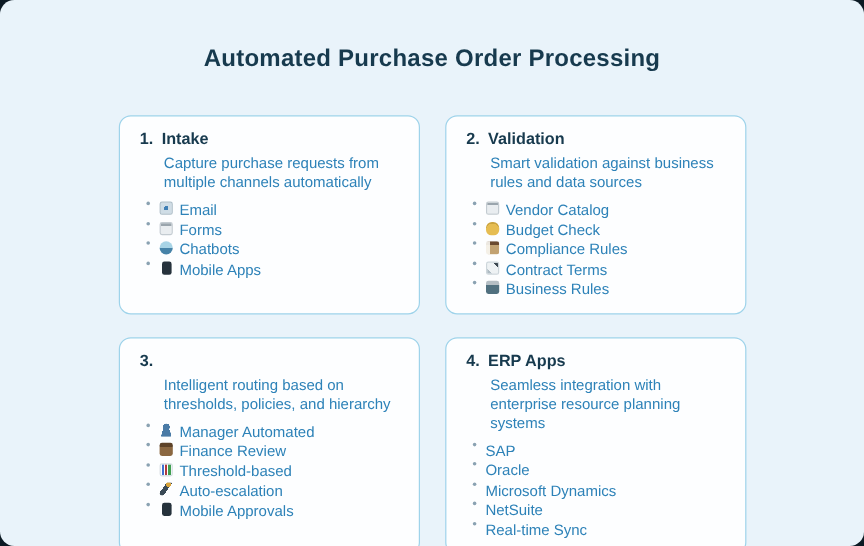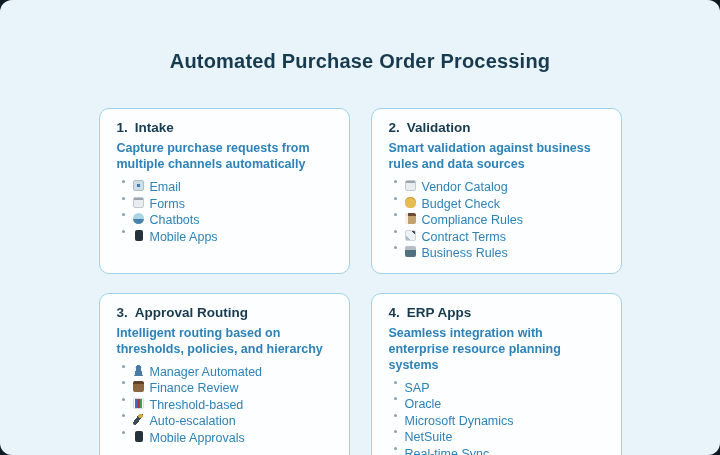--- a/index.html
+++ b/index.html
@@ -19,21 +19,21 @@
     font-family:"Liberation Sans", sans-serif;
   }
   .frame{
     width:720px;height:455px;
     border-radius:12px;
     background:var(--page_bg);
     padding-top:33px;
     overflow:hidden;
   }
   .page-title{
-    margin:16px;
+    margin:4px;
     text-align:center;
     font-size:20px;
     font-weight:700;
     letter-spacing:.2px;
     color:var(--heading);
     line-height:24px;
   }
   .grid{
     margin-top:35px;
     display:grid;
@@ -55,21 +55,22 @@
     font-size:13.5px;
     font-weight:700;
     color:var(--heading);
   }
   .card-num{margin-right:7px;}
   .card-desc{
     margin-top:5px;
     font-size:12.5px;
     line-height:16px;
     color:var(--body_text);
-    font-weight:700;
+    font-weight:400;
+    margin-left:20px;
   }
   ul.items{
     list-style:none;
     margin:8px 0 0 0;
     padding:0 0 0 5px;
   }
   ul.items li{
     display:flex;
     align-items:flex-start;
     height:16.5px;
@@ -172,21 +173,20 @@
             <span class="dot" data-name="bullet-dot"></span>
             <span class="ic" data-name="building-icon"></span>
             <span data-name="list-item-label">Business Rules</span>
           </li>
       </ul>
     </div>
 
     <div class="card" data-name="card-approval-routing">
       <div class="card-head" data-name="card-approval-routing-header">
         <span class="card-num" data-name="card-number">3.</span>
-        <span data-name="card-title">Approval Routing</span>
       </div>
       <div class="card-desc" data-name="card-description">Intelligent routing based on thresholds, policies, and hierarchy</div>
       <ul class="items" data-name="card-approval-routing-list">
         <li data-name="list-item">
             <span class="dot" data-name="bullet-dot"></span>
             <span class="ic" data-name="person-icon"></span>
             <span data-name="list-item-label">Manager Automated</span>
           </li>
         <li data-name="list-item">
             <span class="dot" data-name="bullet-dot"></span>

